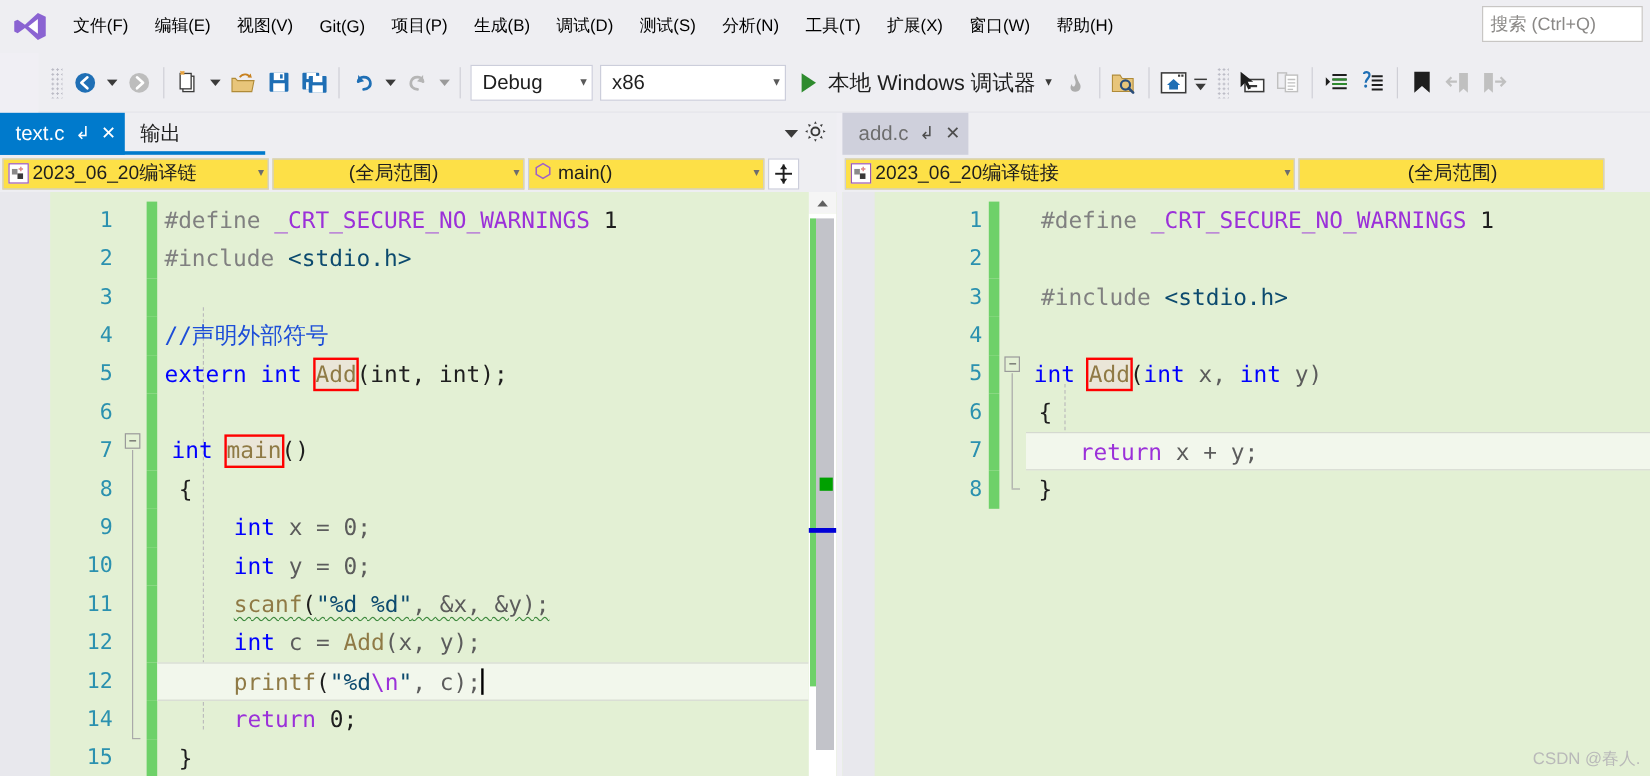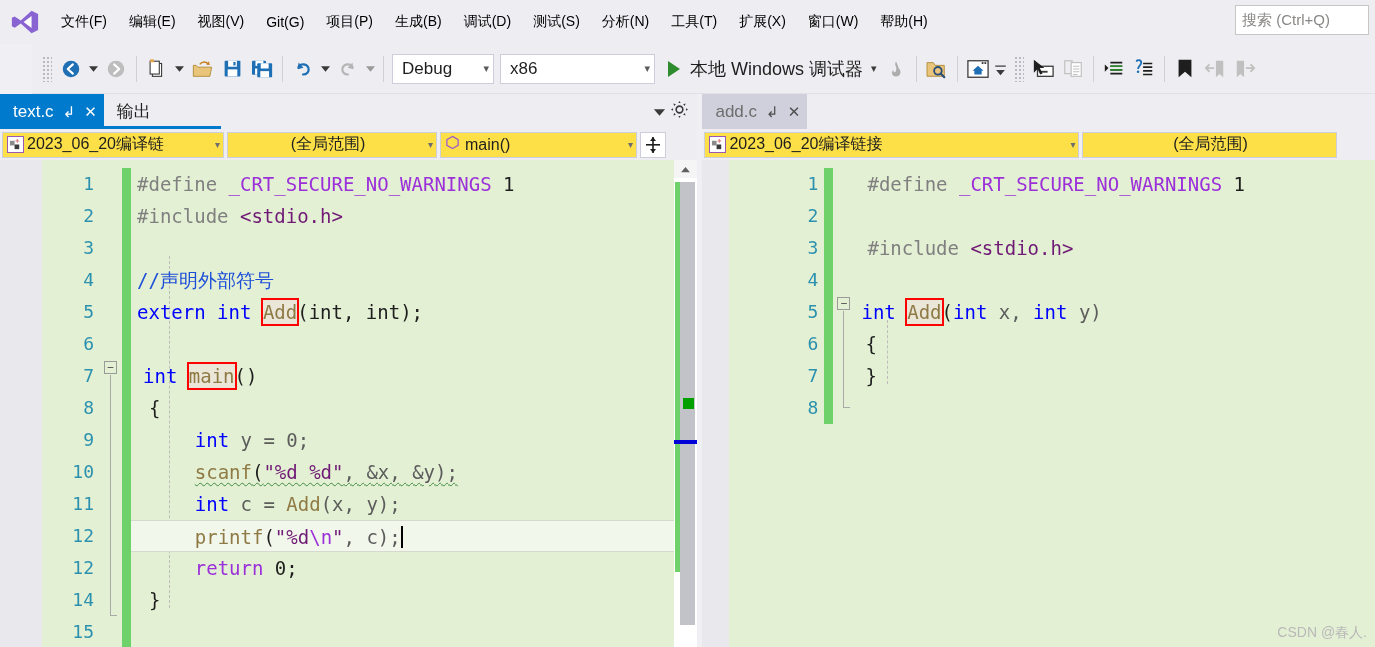--- a/index.html
+++ b/index.html
@@ -262,21 +262,21 @@
   }
   .cline.current {
     background: #f2f7ec;
     border-top: 1px solid #d5d9d0;
     border-bottom: 1px solid #d5d9d0;
     height: 32px;
   }
   
   .k-pre   { color: #808080; }
   .k-macro { color: #9b30d9; }
-  .k-str   { color: #701a75; }
+  .k-str   { color: #0c4a6e; }
   .k-cmt   { color: #1d4ed8; }
   .k-kw    { color: #0000ff; }
   .k-fn    { color: #8f7a45; }
   .k-id    { color: #5c5c5c; }
   .k-num   { color: #1e1e1e; }
   .k-punc  { color: #1e1e1e; }
   .k-ret   { color: #9b30d9; }
   .k-esc   { color: #9b30d9; }
 
   .boxmark {
@@ -722,20 +722,21 @@
         <div class="cline"><span class="k-cmt">//声明外部符号</span></div>
 
         <div class="cline"><span class="k-kw">extern</span> <span class="k-kw">int</span> <span class="k-fn boxmark">Add</span><span class="k-punc">(int, int);</span></div>
 
         <div class="cline"></div>
 
         <div class="cline" style="padding-left:12px"><span class="k-kw">int</span> <span class="k-fn boxmark">main</span><span class="k-punc">()</span></div>
 
         <div class="cline" style="padding-left:18px"><span class="k-punc">{</span></div>
 
+        <div class="cline" style="padding-left:18px">    <span class="k-kw">int</span> <span class="k-id">x = 0;</span></div>
 
         <div class="cline" style="padding-left:18px">    <span class="k-kw">int</span> <span class="k-id">y = 0;</span></div>
 
         <div class="cline" style="padding-left:18px">    <span class="squiggle"><span class="k-fn">scanf</span><span class="k-punc">(</span><span class="k-str">"%d %d"</span><span class="k-id">, &amp;x, &amp;y);</span></span></div>
 
         <div class="cline" style="padding-left:18px">    <span class="k-kw">int</span> <span class="k-id">c = </span><span class="k-fn">Add</span><span class="k-id">(x, y);</span></div>
 
         <div class="cline current" style="padding-left:18px">    <span class="k-fn">printf</span><span class="k-punc">(</span><span class="k-str">"%d</span><span class="k-esc">\n</span><span class="k-str">"</span><span class="k-id">, c);</span><span class="caret"></span></div>
 
         <div class="cline" style="padding-left:18px">    <span class="k-ret">return</span> <span class="k-num">0;</span></div>
@@ -828,20 +829,21 @@
         <div class="cline"></div>
 
         <div class="cline" style="padding-left:12px"><span class="k-pre">#include</span> <span class="k-str">&lt;stdio.h&gt;</span></div>
 
         <div class="cline"></div>
 
         <div class="cline"><span class="k-kw">int</span> <span class="k-fn boxmark">Add</span><span class="k-punc">(</span><span class="k-kw">int</span><span class="k-id"> x, </span><span class="k-kw">int</span><span class="k-id"> y)</span></div>
 
         <div class="cline" style="padding-left:10px"><span class="k-punc">{</span></div>
 
+        <div class="cline current" style="padding-left:10px">   <span class="k-ret">return</span> <span class="k-id">x + y;</span></div>
 
         <div class="cline" style="padding-left:10px"><span class="k-punc">}</span></div>
       </div>
 
       <div class="watermark">CSDN @春人.</div>
     </div>
   </div>
 </div>
 
 </body></html>

